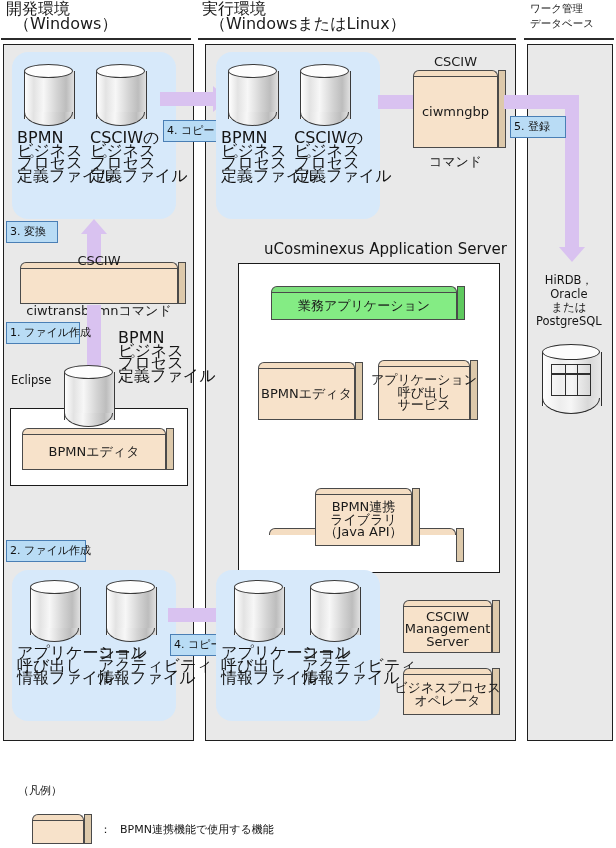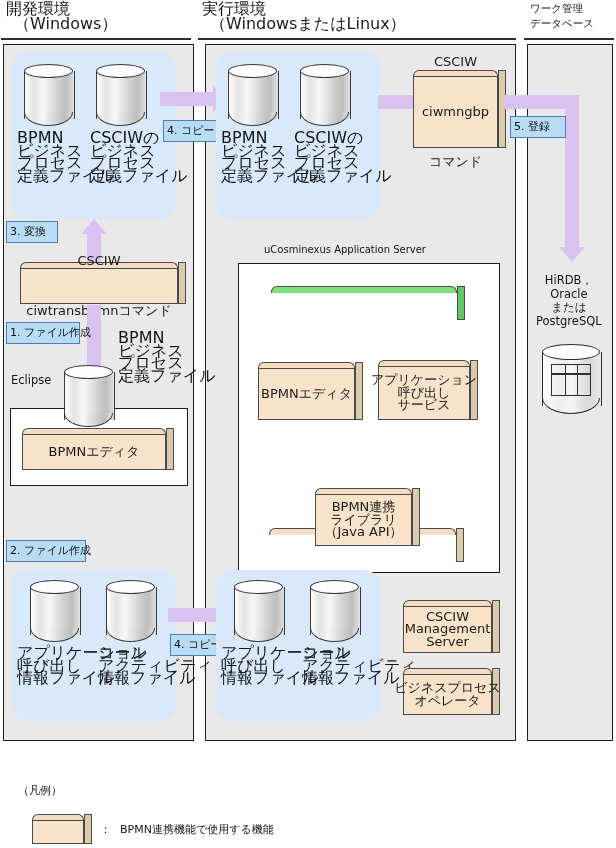--- a/index.html
+++ b/index.html
@@ -285,26 +285,29 @@
   <div class="body"></div>
     <div class="bot"></div>
     <div class="top"></div>
   <div class="grid">
     <i style="left:33%;top:0;width:1.4px;height:100%;"></i>
     <i style="left:66%;top:0;width:1.4px;height:100%;"></i>
     <i style="left:0;top:28%;width:100%;height:1.4px;"></i>
   </div>
 </div>
 
-<div class="lbl lbl-en" style="left:264px;top:243px;font-size:10px;">uCosminexus Application Server</div>
+<div class="lbl lbl-en" style="left:264px;top:243px;font-size:15px;">uCosminexus Application Server</div>
 <div class="whitebox" style="left:238px;top:263px;width:262px;height:310px;"></div>
 
 <div class="box3d green" style="left:271px;top:286px;width:194px;height:34px;">
   <div class="side"></div>
     <div class="toplid"></div>
+  <div class="face">
+      <span>業務アプリケーション</span>
+    </div>
 </div>
 
 <div class="box3d" style="left:258px;top:362px;width:105px;height:58px;">
   <div class="side"></div>
     <div class="toplid"></div>
   <div class="face">
       <span>BPMNエディタ</span>
     </div>
 </div>
 

